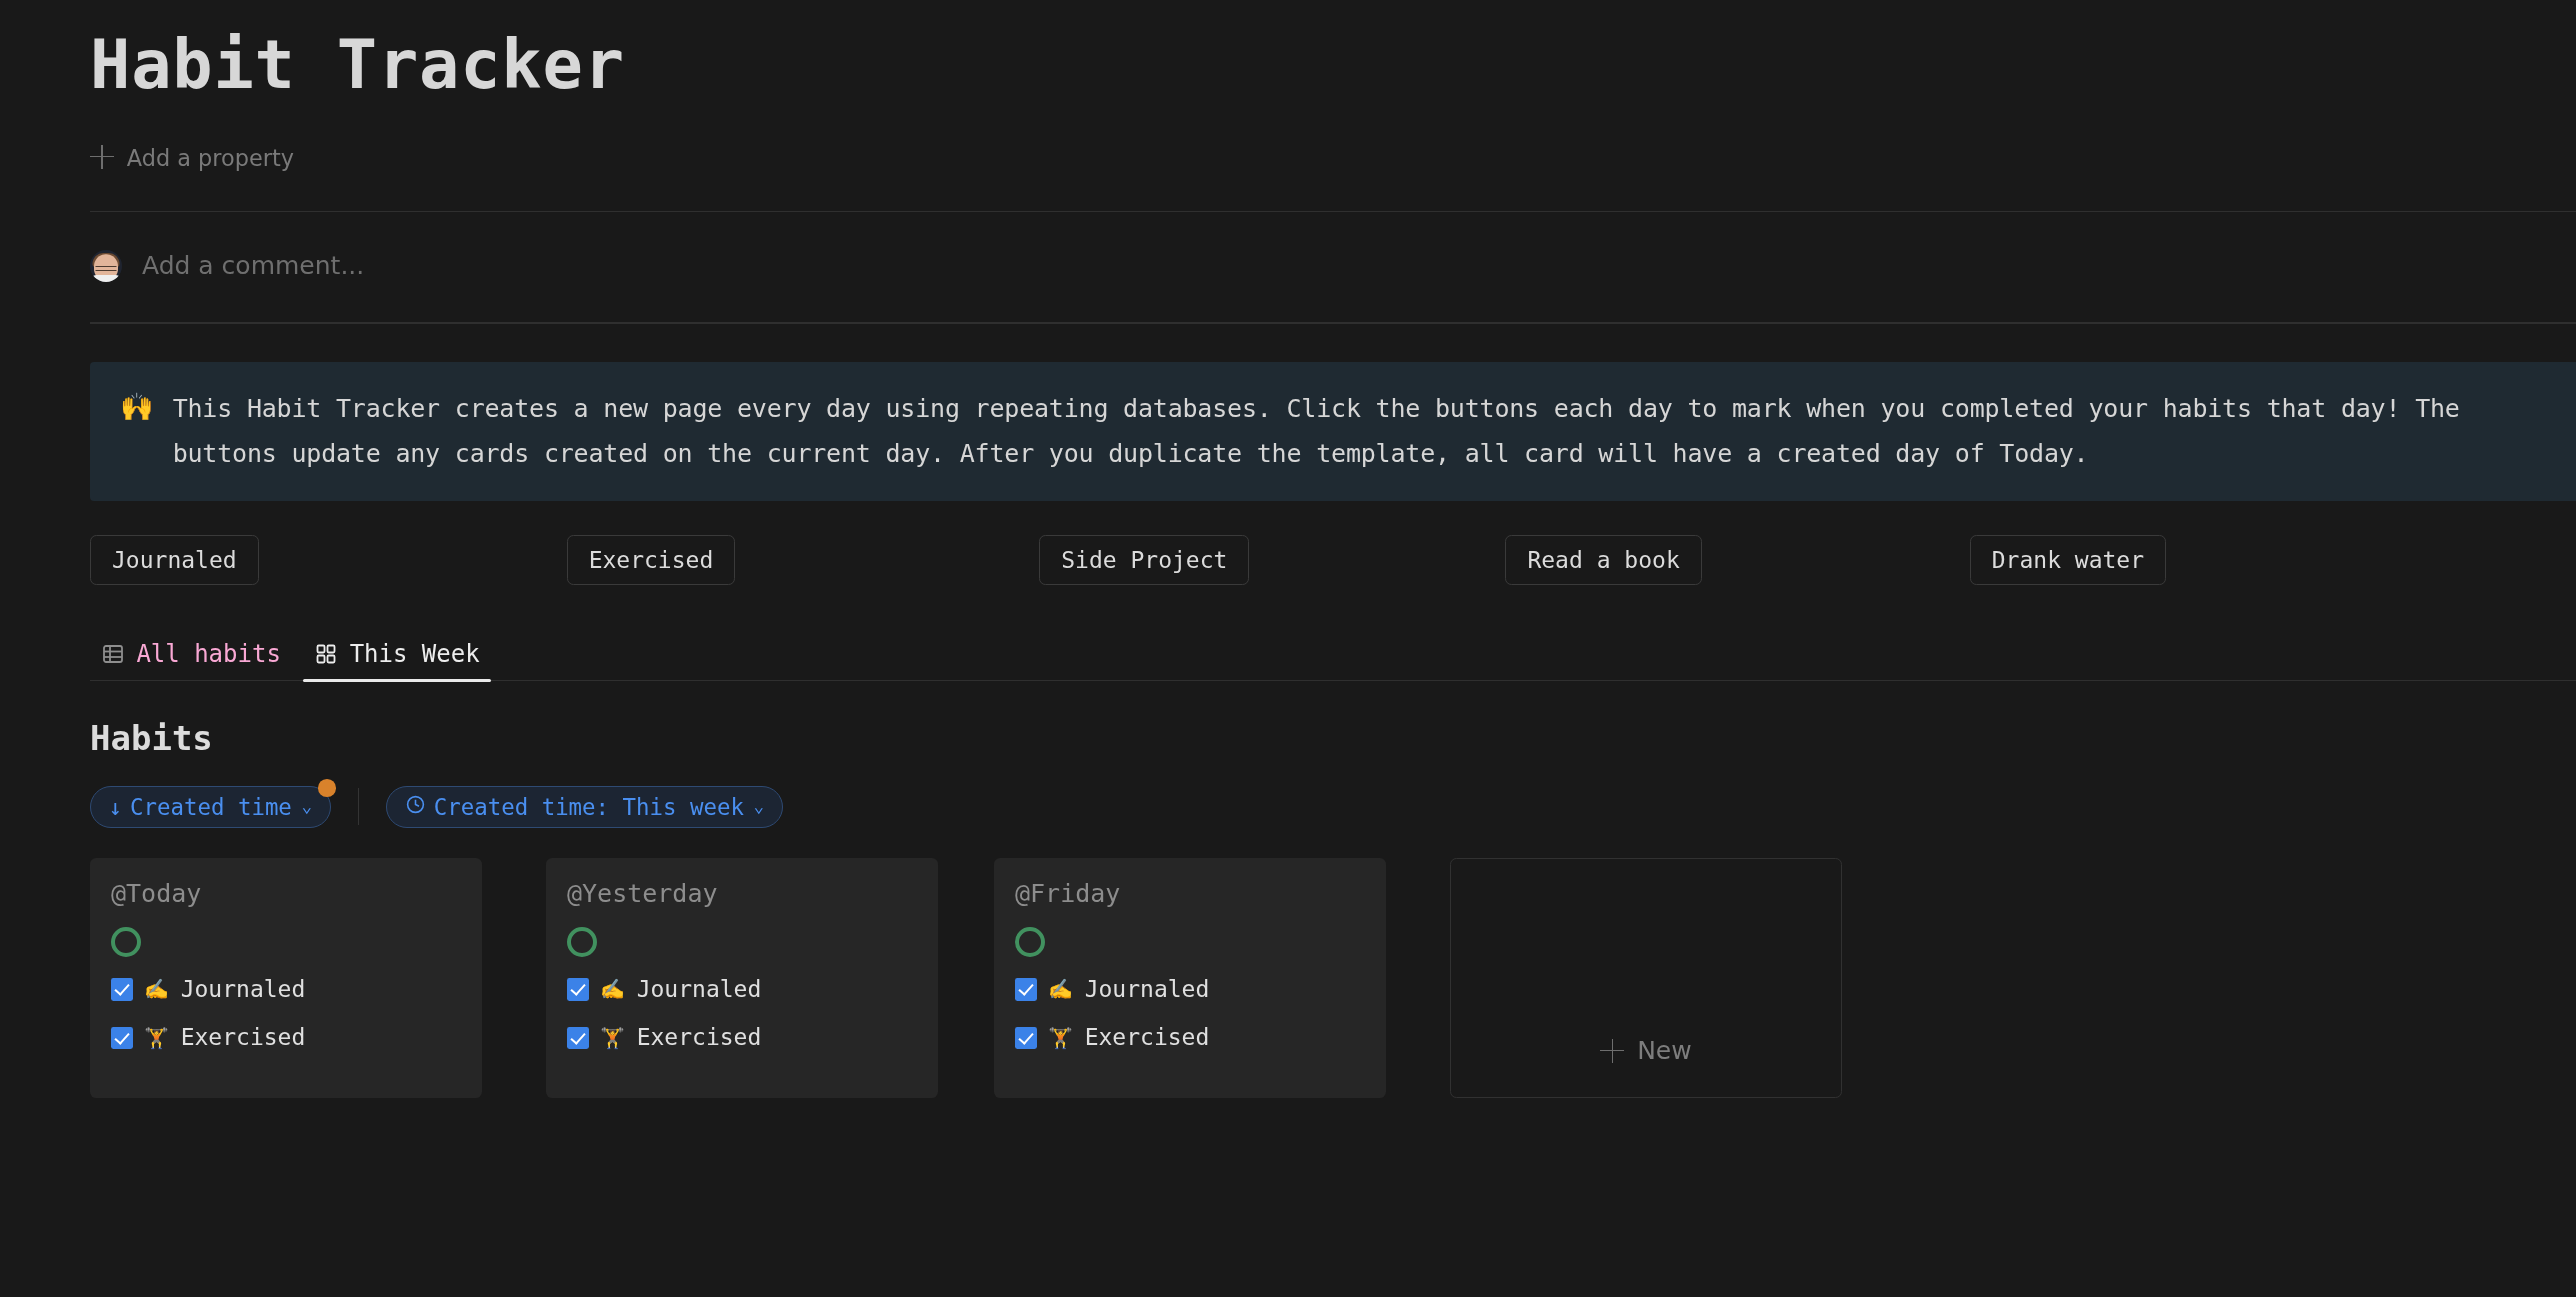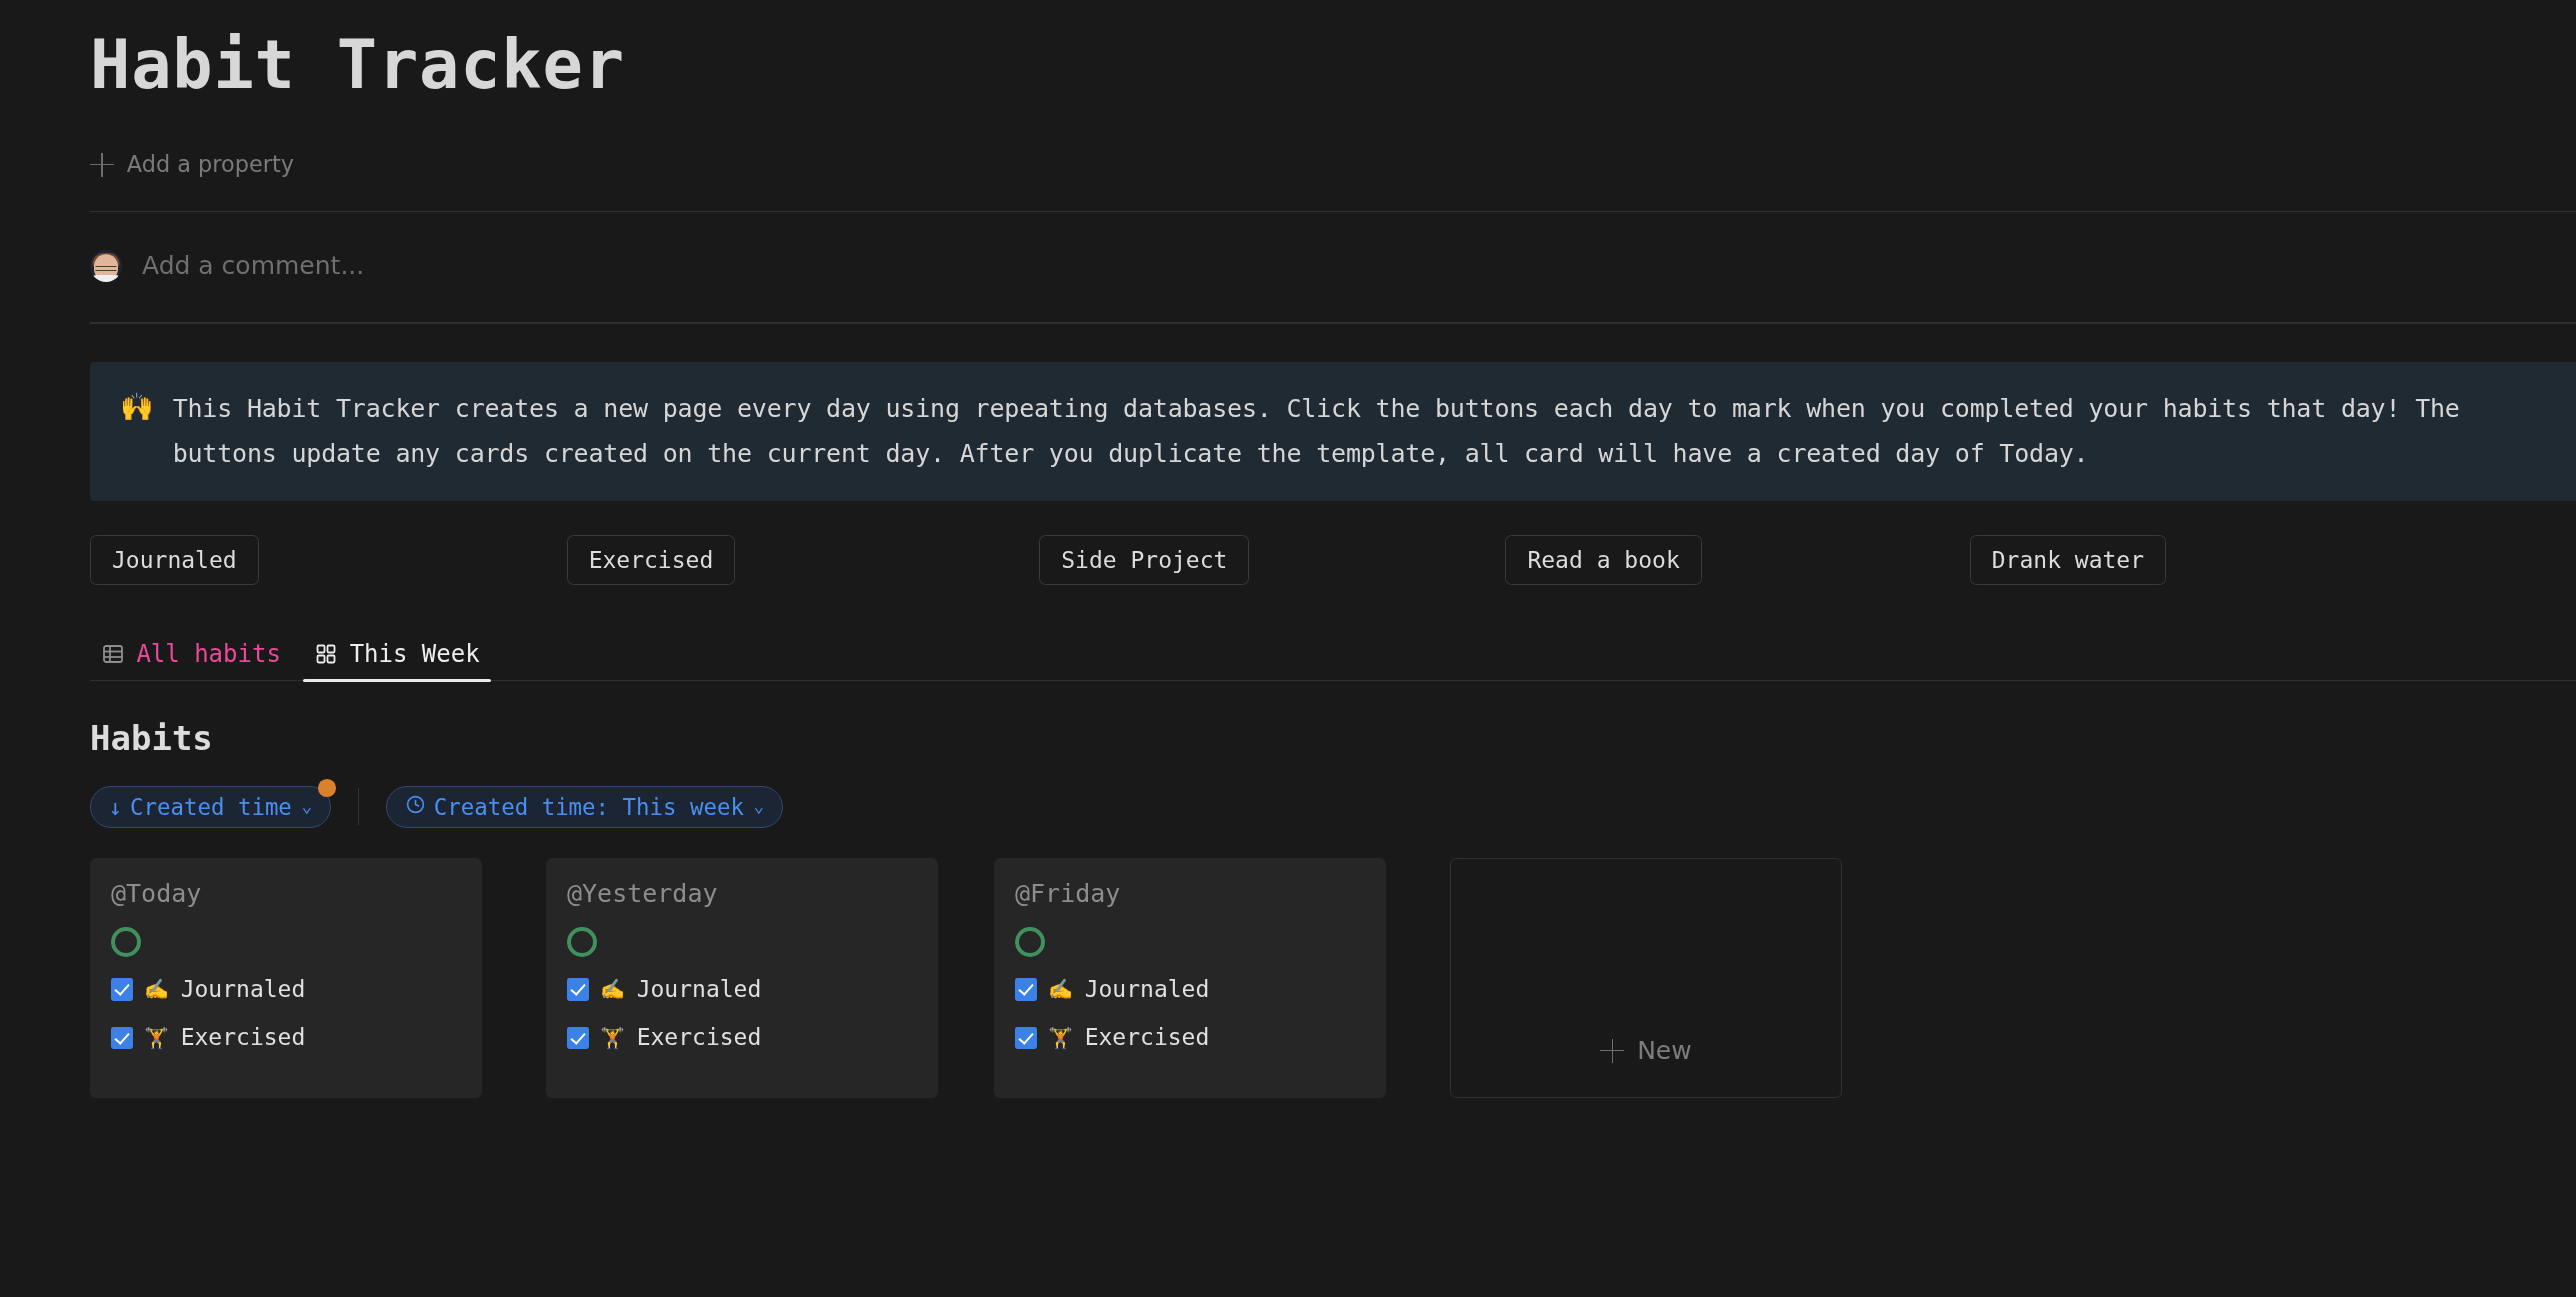--- a/index.html
+++ b/index.html
@@ -32,21 +32,21 @@
     font-weight: 700;
     letter-spacing: 0.8px;
     color: #d7d7d7;
     padding-top: 29px;
     line-height: 1.1;
   }
 
   
   .add-property {
     display: flex;
-    align-items: flex-end;
+    align-items: flex-start;
     gap: 12.8px;
     margin-top: 42px;
     color: #7a7a7a;
     font-family: "DejaVu Sans", "Liberation Sans", sans-serif;
     font-size: 22.4px;
     height: 32px;
   }
   .plus-icon {
     display: inline-block;
     position: relative;
@@ -198,21 +198,21 @@
   }
   .tab {
     display: inline-flex;
     align-items: center;
     gap: 11.2px;
     font-size: 24px;
     padding: 0 11.2px 12.8px 11.2px;
     cursor: pointer;
     position: relative;
   }
-  .tab.inactive { color: #ec4899; }
+  .tab.inactive { color: #f9a8d4; }
   .tab.active { color: #ededed; }
   .tab.active::after {
     content: "";
     position: absolute;
     left: 0; right: 0; bottom: -1.6px;
     height: 3.2px;
     background: #e9e9e9;
     border-radius: 1.6px;
   }
   .tab-icon { display: inline-flex; width: 24px; height: 24px; }

